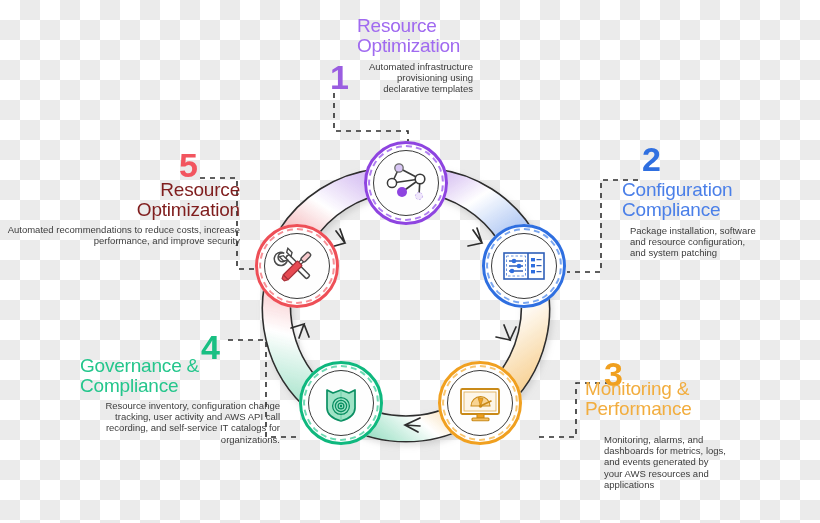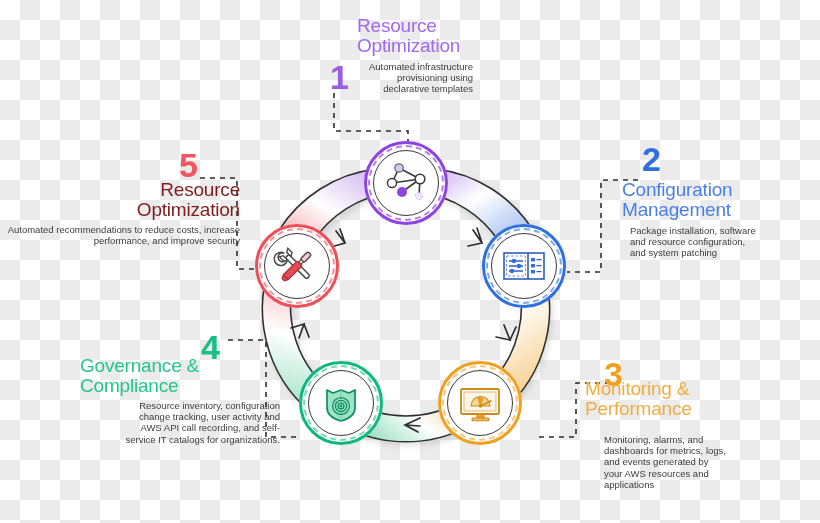--- a/index.html
+++ b/index.html
@@ -50,21 +50,21 @@
   
   #b3{left:585px;top:357px;width:175px;}
   #b3 .num{position:absolute;left:19px;top:0px;color:#f0a020;}
   #b3 .head{position:absolute;left:0px;top:22px;width:170px;color:#f2ad3e;}
   #b3 .desc{position:absolute;left:0px;top:77px;width:122px;margin-left:19px;}
 
   
   #b4{left:80px;top:330px;width:200px;}
   #b4 .num{position:absolute;right:60px;top:0px;color:#19bf82;}
   #b4 .head{position:absolute;right:0px;top:26px;width:200px;color:#24c68c;text-align:left;}
-  #b4 .desc{position:absolute;right:0px;top:70px;width:159px;text-align:right;}
+  #b4 .desc{position:absolute;right:0px;top:70px;width:200px;text-align:right;}
 
   
   #b5{left:20px;top:148px;width:220px;}
   #b5 .num{position:absolute;right:42px;top:0px;color:#f2555f;}
   #b5 .head{position:absolute;right:0px;top:32px;width:180px;color:#7f1d1d;text-align:right;}
   #b5 .desc{position:absolute;right:0px;top:76px;width:237px;text-align:right;}
 
   
   .node{
     position:absolute;width:84px;height:84px;border-radius:50%;
@@ -287,21 +287,21 @@
   </div>
 
   <div class="block" id="b1">
     <div class="num">1</div>
     <div class="head">Resource Optimization</div>
     <div class="desc">Automated infrastructure provisioning using declarative templates</div>
   </div>
 
   <div class="block" id="b2">
     <div class="num">2</div>
-    <div class="head">Configuration Management</div>
+    <div class="head">Configuration Compliance</div>
     <div class="desc">Package installation, software and resource configuration, and system patching</div>
   </div>
 
   <div class="block" id="b3">
     <div class="num">3</div>
     <div class="head">Monitoring &amp; Performance</div>
     <div class="desc">Monitoring, alarms, and dashboards for metrics, logs, and events generated by your AWS resources and applications</div>
   </div>
 
   <div class="block" id="b4">

